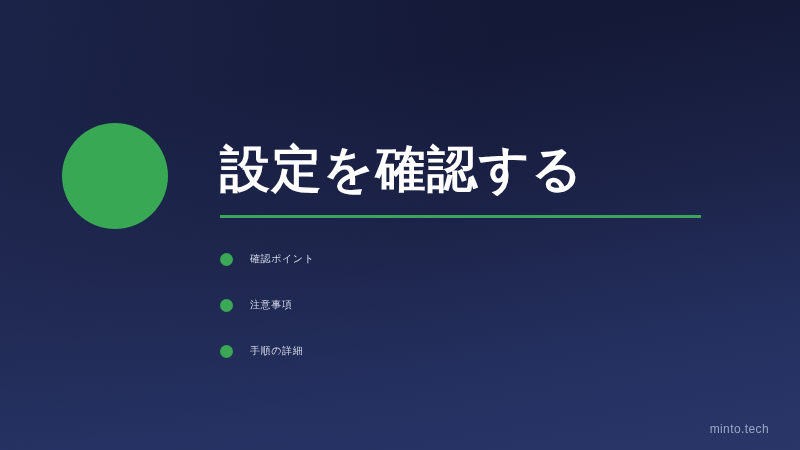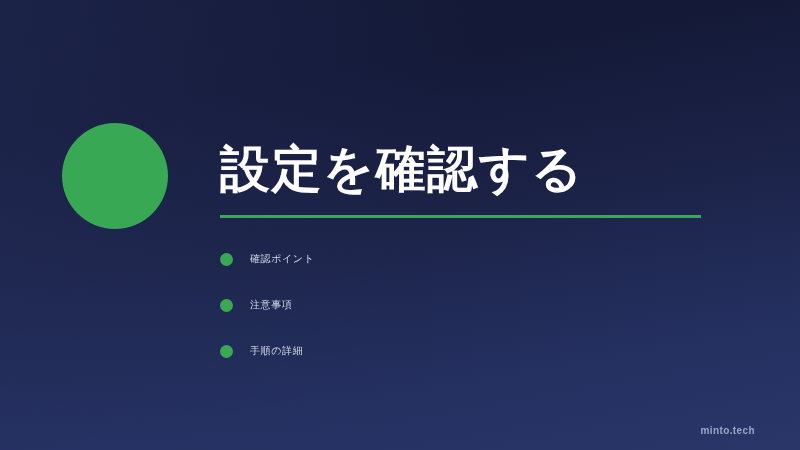--- a/index.html
+++ b/index.html
@@ -121,27 +121,26 @@
     color: #d7dceb;
     font-size: 10px;
     font-weight: normal;
     letter-spacing: 0.6px;
     white-space: nowrap;
   }
 
   
   .footer-brand {
     position: absolute;
-    right: 45px;
+    right: 31px;
     bottom: 14px;
     color: #9aa6c6;
-    font-size: 10px;
+    font-size: 12px;
     letter-spacing: 0.4px;
     white-space: nowrap;
-    font-weight: bold;
   }
 </style>
 </head>
 <body>
 
 <div id="slide">
   <div class="stage">
 
     <div class="step-badge"></div>
 

